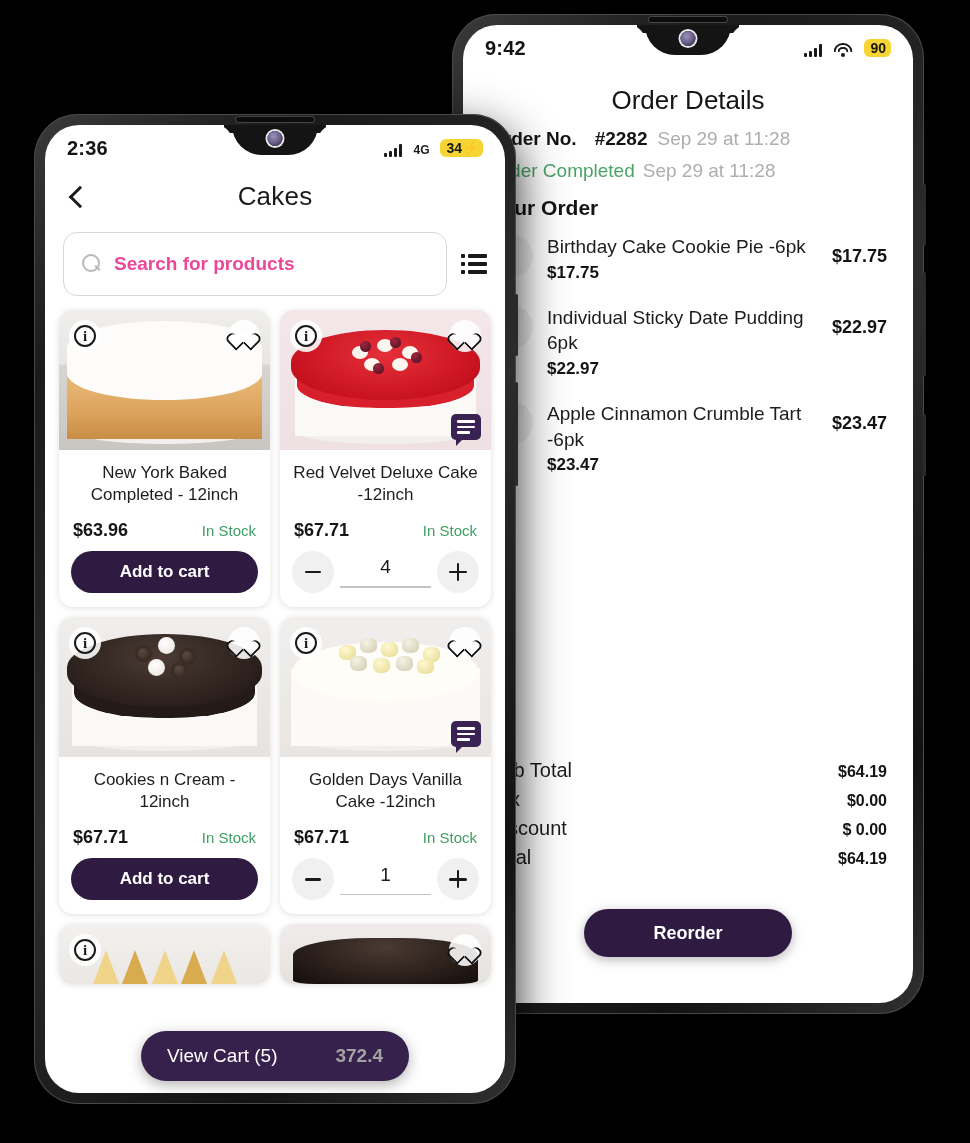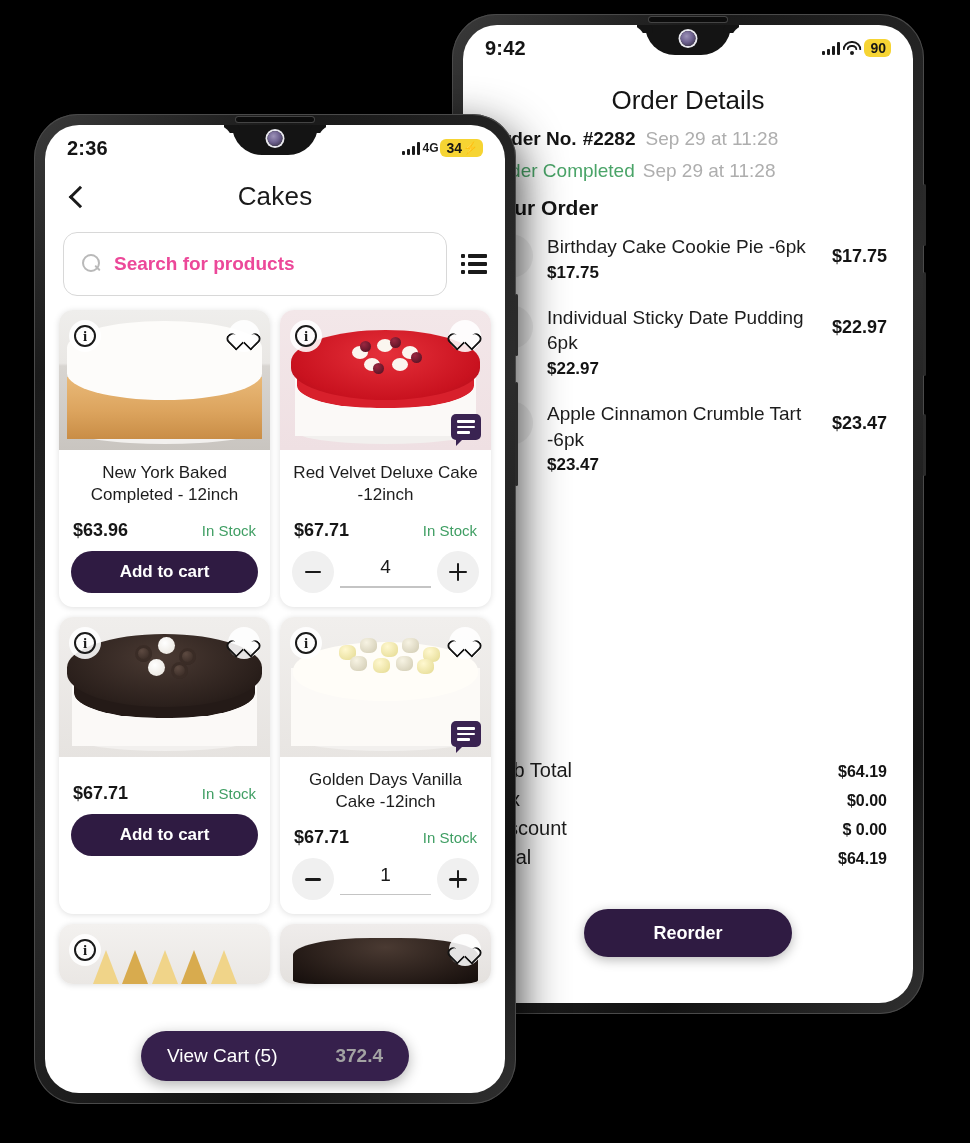--- a/index.html
+++ b/index.html
@@ -58,21 +58,21 @@
   
   .sidebtn { position:absolute; right:-2px; width:3px; background:#2a2a2a; border-radius:2px; }
 
   
   .statusbar {
     position: relative; height: 46px;
     display:flex; align-items:center; justify-content:space-between;
     padding: 0 22px; z-index: 8;
   }
   .status-time { font-size: 20px; font-weight: 700; color:#141414; letter-spacing:.2px; }
-  .status-right { display:flex; align-items:center; gap:2px; }
+  .status-right { display:flex; align-items:flex-end; gap:11px; }
   .signal { display:flex; align-items:flex-end; gap:2px; height:14px; }
   .signal i { display:block; width:3px; background:#1a1a1a; border-radius:1px; }
   .signal i:nth-child(1){height:4px;} .signal i:nth-child(2){height:6px;}
   .signal i:nth-child(3){height:9px;} .signal i:nth-child(4){height:13px;}
   .netlabel { font-size:12px; font-weight:700; color:#1a1a1a; }
   .battery {
     background:#F6D433; color:#161616; font-size:14px; font-weight:800;
     border-radius:6px; padding:2px 5px 2px 6px; display:flex; align-items:center; gap:1px;
     line-height:1;
   }
@@ -177,21 +177,21 @@
     box-shadow: 0 4px 14px rgba(0,0,0,0.3);
   }
   .vc-left{ color:#fff; font-size:19px; }
   .vc-total{ color:#a3a3a3; font-size:19px; font-weight:800; }
 
   
   .od-title{ text-align:center; font-size:26px; color:#141414; padding: 14px 0 12px; }
   .od-meta{ padding: 0 26px; }
   .od-line1{ font-size:19px; margin-bottom: 10px; white-space:nowrap; }
   .od-line1 .lbl{ font-weight:800; color:#141414; }
-  .od-line1 .num{ font-weight:800; color:#141414; margin-left:6px; }
+  .od-line1 .num{ font-weight:800; color:#141414; margin-left:18px; }
   .od-line1 .when{ color:#aeaeae; margin-left:10px; }
   .od-line2{ font-size:19px; margin-bottom: 14px; white-space:nowrap; }
   .od-line2 .status{ color:#4aa468; }
   .od-line2 .when{ color:#aeaeae; margin-left:8px; }
   .od-section{ font-size:21px; font-weight:800; color:#141414; padding: 0 26px 14px; }
 
   .od-items{ padding: 0 26px; }
   .od-item{ display:flex; align-items:flex-start; gap:14px; margin-bottom: 22px; }
   .od-thumb{ width:44px;height:44px;border-radius:50%;background:#f1f1f1;flex:0 0 44px; }
   .od-info{ flex:1; }
@@ -513,20 +513,21 @@
               <span class="cookie" style="left:53%;top:32%;"></span>
             </div>
             <div class="c-badge-i">
                 <span class="i-glyph">i</span>
               </div>
             <div class="c-badge-h">
                 <span class="heart"></span>
               </div>
           </div>
           <div class="card-body">
+            <div class="c-title">Cookies n Cream - 12inch</div>
             <div class="c-row">
               <span class="c-price">$67.71</span>
               <span class="c-stock">In Stock</span>
             </div>
             <button class="btn-add">Add to cart</button>
           </div>
         </div>
 
         <div class="card">
           <div class="card-img">

